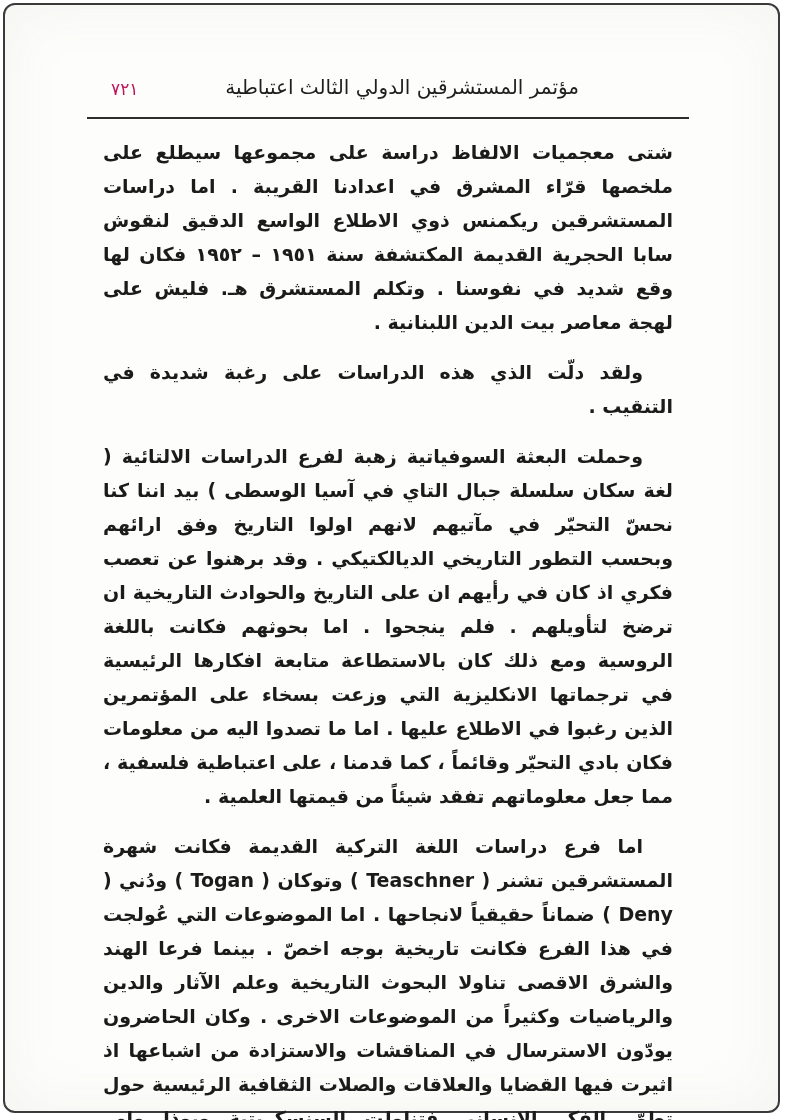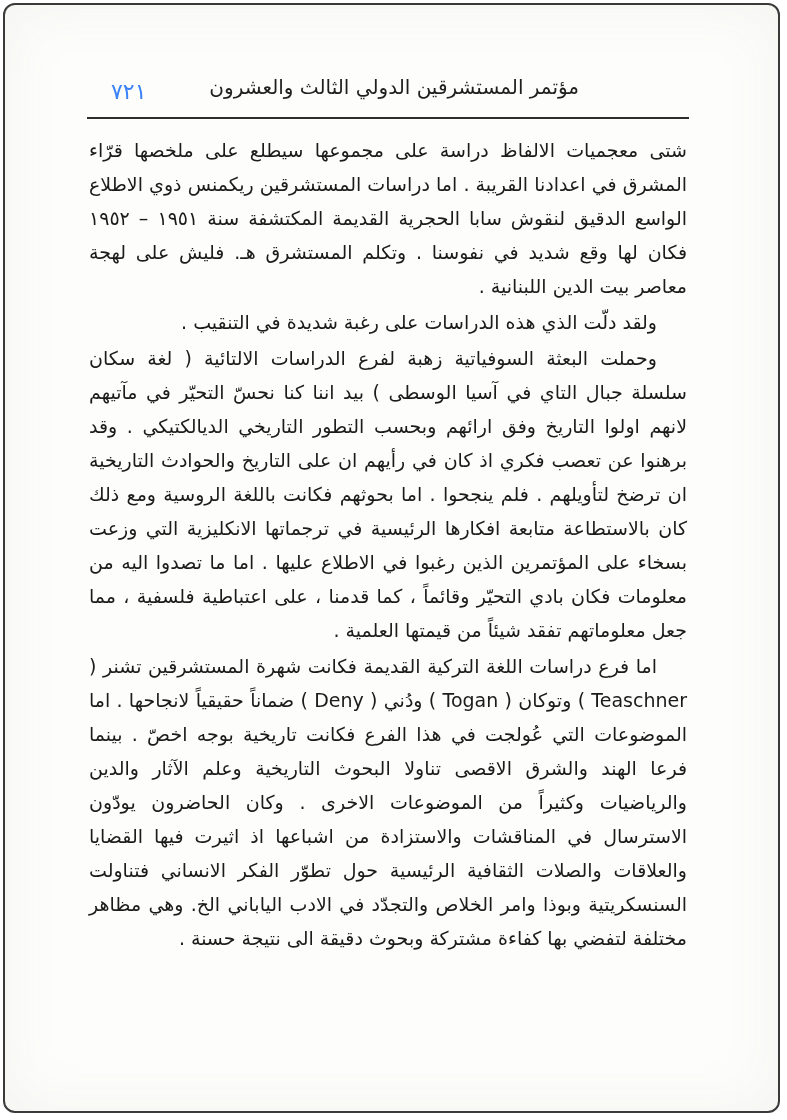--- a/index.html
+++ b/index.html
@@ -43,51 +43,52 @@
     top: 2px;
     font-size: 20px;
     letter-spacing: 0.5px;
     white-space: nowrap;
     color: #1f1f1f;
   }
   .page-number {
     position: absolute;
     left: 24px;
     top: 6px;
-    font-size: 22px;
-    color: #3b82f6;
+    font-size: 17px;
+    color: #be185d;
   }
   .header-rule {
     height: 0;
     border-bottom: 2px solid #2e2e2e;
     margin-bottom: 14px;
   }
   .page-body {
     direction: rtl;
     text-align: justify;
     font-size: 19px;
     line-height: 34px;
     color: #1b1b1b;
   }
   .page-body p {
-    margin: 2px;
+    margin: 16px;
     text-align-last: right;
+    font-weight: bold;
   }
   .page-body p.indent {
     text-indent: 30px;
   }
 </style>
 </head>
 <body>
 
 <div class="scan-page">
   <div class="page-inner">
 
     <div class="page-header">
-      <span class="journal-title">مؤتمر المستشرقين الدولي الثالث والعشرون</span>
+      <span class="journal-title">مؤتمر المستشرقين الدولي الثالث اعتباطية</span>
       <span class="page-number">٧٢١</span>
     </div>
 
     <div class="header-rule"></div>
 
     <div class="page-body">
       <p>شتى معجميات الالفاظ دراسة على مجموعها سيطلع على ملخصها قرّاء المشرق في اعدادنا القريبة . اما دراسات المستشرقين ريكمنس ذوي الاطلاع الواسع الدقيق لنقوش سابا الحجرية القديمة المكتشفة سنة ١٩٥١ – ١٩٥٢ فكان لها وقع شديد في نفوسنا . وتكلم المستشرق هـ. فليش على لهجة معاصر بيت الدين اللبنانية .</p>
       <p class="indent">ولقد دلّت الذي هذه الدراسات على رغبة شديدة في التنقيب .</p>
       <p class="indent">وحملت البعثة السوفياتية زهبة لفرع الدراسات الالتائية ( لغة سكان سلسلة جبال التاي في آسيا الوسطى ) بيد اننا كنا نحسّ التحيّر في مآتيهم لانهم اولوا التاريخ وفق ارائهم وبحسب التطور التاريخي الديالكتيكي . وقد برهنوا عن تعصب فكري اذ كان في رأيهم ان على التاريخ والحوادث التاريخية ان ترضخ لتأويلهم . فلم ينجحوا . اما بحوثهم فكانت باللغة الروسية ومع ذلك كان بالاستطاعة متابعة افكارها الرئيسية في ترجماتها الانكليزية التي وزعت بسخاء على المؤتمرين الذين رغبوا في الاطلاع عليها . اما ما تصدوا اليه من معلومات فكان بادي التحيّر وقائماً ، كما قدمنا ، على اعتباطية فلسفية ، مما جعل معلوماتهم تفقد شيئاً من قيمتها العلمية .</p>
       <p class="indent">اما فرع دراسات اللغة التركية القديمة فكانت شهرة المستشرقين تشنر ( Teaschner ) وتوكان ( Togan ) ودُني ( Deny ) ضماناً حقيقياً لانجاحها . اما الموضوعات التي عُولجت في هذا الفرع فكانت تاريخية بوجه اخصّ . بينما فرعا الهند والشرق الاقصى تناولا البحوث التاريخية وعلم الآثار والدين والرياضيات وكثيراً من الموضوعات الاخرى . وكان الحاضرون يودّون الاسترسال في المناقشات والاستزادة من اشباعها اذ اثيرت فيها القضايا والعلاقات والصلات الثقافية الرئيسية حول تطوّر الفكر الانساني فتناولت السنسكريتية وبوذا وامر الخلاص والتجدّد في الادب الياباني الخ. وهي مظاهر مختلفة لتفضي بها كفاءة مشتركة وبحوث دقيقة الى نتيجة حسنة .</p>

